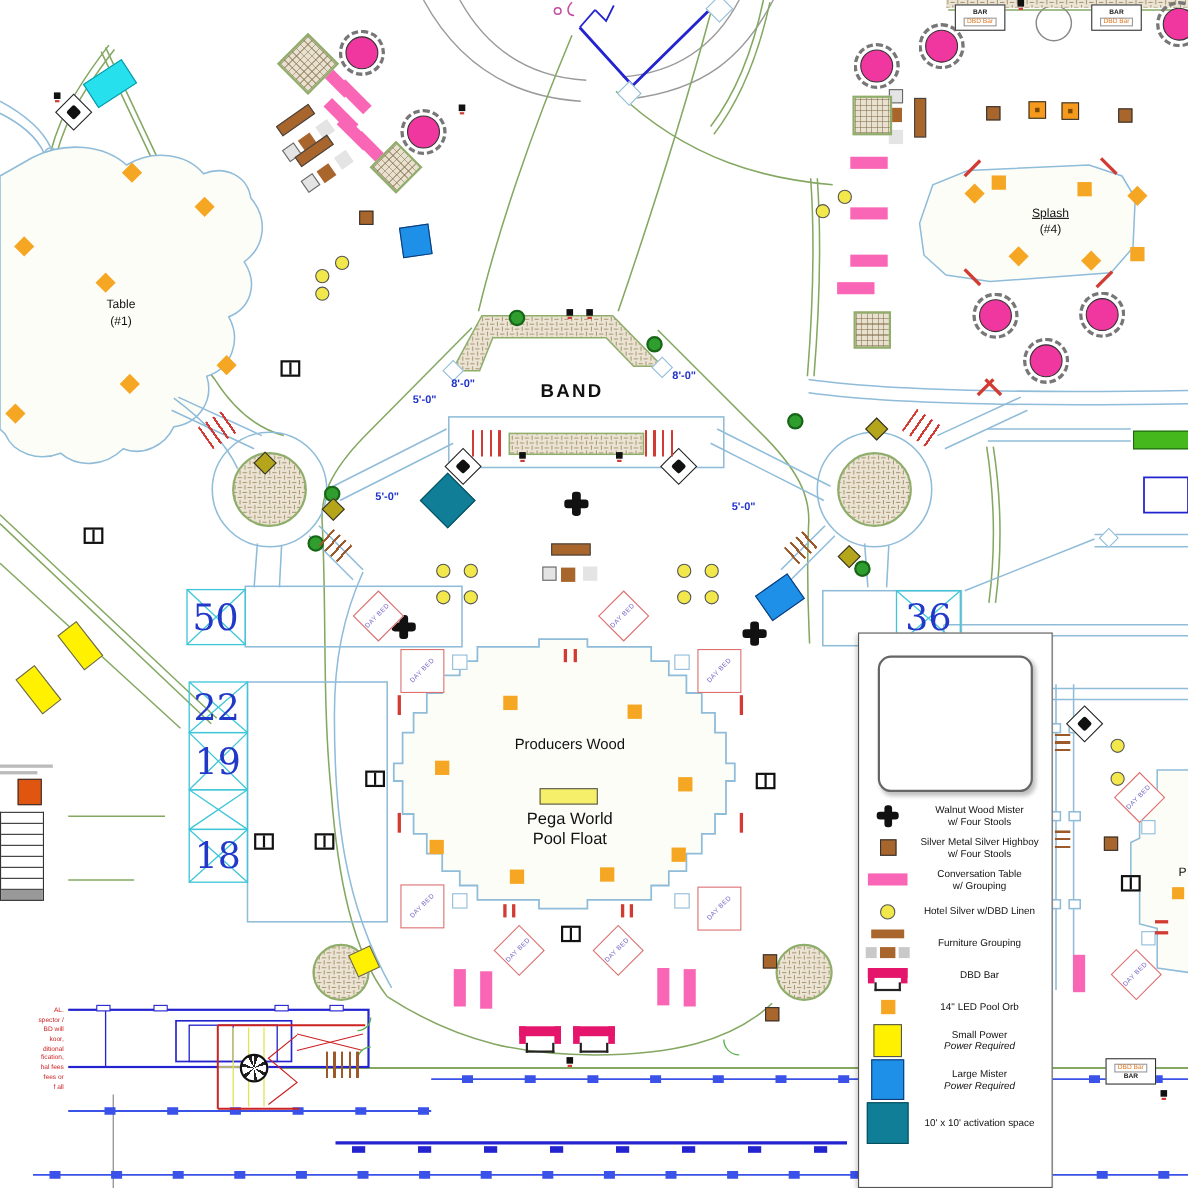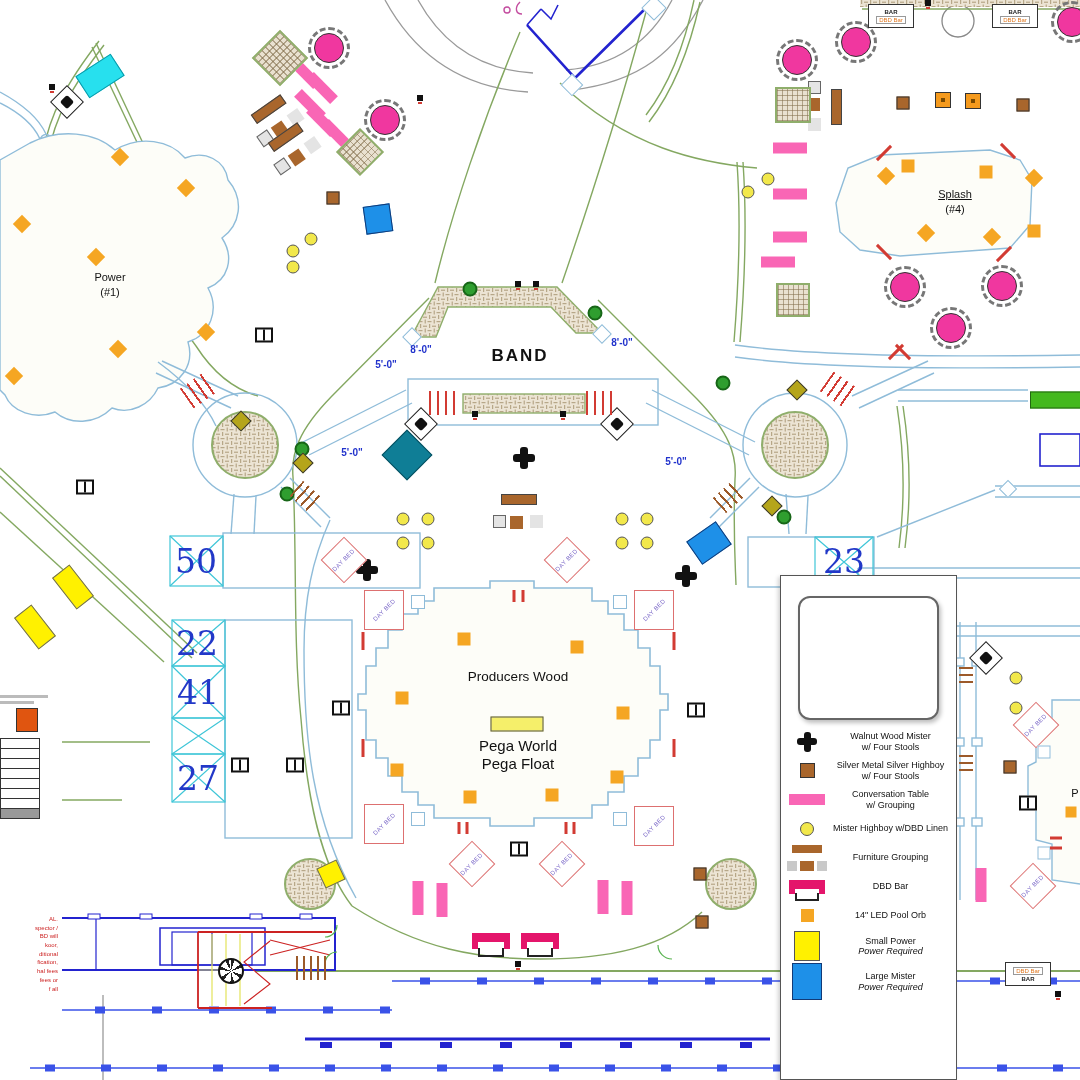--- a/index.html
+++ b/index.html
@@ -482,30 +482,30 @@
       <div class="mk mk-brownstripes" style="left: 313px; top: 968px; width: 34px; height: 24px; transform: translate(-50%, -50%);"></div>
       <div class="mk mk-brownstripes" style="left: 966px; top: 676px; width: 18px; height: 14px; transform: translate(-50%, -50%) rotate(90deg);"></div>
       <div class="mk mk-brownstripes" style="left: 966px; top: 764px; width: 18px; height: 14px; transform: translate(-50%, -50%) rotate(90deg);"></div>
       <div class="mk mk-fan" style="left: 231px; top: 971px; transform: translate(-50%, -50%);"></div>
       <div class="mk mk-greenrect" style="left: 1056px; top: 400px; transform: translate(-50%, -50%);"></div>
     </div>
 <div id="labels">
       <div class="lbl band" style="left: 520px; top: 356px;">BAND</div>
       <div class="lbl pool" style="left: 518px; top: 676px;">Producers Wood</div>
       <div class="lbl float" style="left: 518px; top: 745px;">Pega World</div>
-      <div class="lbl float" style="left: 518px; top: 763px;">Pega Float</div>
-      <div class="lbl small" style="left: 110px; top: 277px;">Power</div>
+      <div class="lbl float" style="left: 518px; top: 763px;">Pool Float</div>
+      <div class="lbl small" style="left: 110px; top: 277px;">Table</div>
       <div class="lbl small" style="left: 110px; top: 292px;">(#1)</div>
       <div class="lbl small" style="left: 955px; top: 194px; text-decoration: underline;">Splash</div>
       <div class="lbl small" style="left: 955px; top: 209px;">(#4)</div>
       <div class="lbl cab" style="left: 196px; top: 561px;">50</div>
       <div class="lbl cab" style="left: 197px; top: 643px;">22</div>
-      <div class="lbl cab" style="left: 198px; top: 692px;">41</div>
-      <div class="lbl cab" style="left: 198px; top: 778px;">27</div>
-      <div class="lbl cab" style="left: 844px; top: 561px;">23</div>
+      <div class="lbl cab" style="left: 198px; top: 692px;">19</div>
+      <div class="lbl cab" style="left: 198px; top: 778px;">18</div>
+      <div class="lbl cab" style="left: 844px; top: 561px;">36</div>
       <div class="lbl dim" style="left: 421px; top: 349px;">8'-0"</div>
       <div class="lbl dim" style="left: 622px; top: 342px;">8'-0"</div>
       <div class="lbl dim" style="left: 386px; top: 364px;">5'-0"</div>
       <div class="lbl dim" style="left: 352px; top: 452px;">5'-0"</div>
       <div class="lbl dim" style="left: 676px; top: 461px;">5'-0"</div>
       <div class="lbl small" style="left: 1075px; top: 793px;">P</div>
     </div>
 
 <div class="legend">
   <div class="legend-photo"></div>
@@ -535,21 +535,21 @@
           <div class="legend-text">
             <div>Conversation Table</div>
             <div class="l2">w/ Grouping</div>
           </div>
         </div>
         <div class="legend-row">
           <div class="legend-swatch">
             <span class="sw sw-ycirc"></span>
           </div>
           <div class="legend-text">
-            <div>Mister Highboy w/DBD Linen</div>
+            <div>Hotel Silver w/DBD Linen</div>
           </div>
         </div>
         <div class="legend-row">
           <div class="legend-swatch">
             <span class="sw sw-furn"></span>
           </div>
           <div class="legend-text">
             <div>Furniture Grouping</div>
           </div>
         </div>
@@ -578,20 +578,28 @@
             <div class="l2 it">Power Required</div>
           </div>
         </div>
         <div class="legend-row">
           <div class="legend-swatch">
             <span class="sw sw-brect"></span>
           </div>
           <div class="legend-text">
             <div>Large Mister</div>
             <div class="l2 it">Power Required</div>
+          </div>
+        </div>
+        <div class="legend-row">
+          <div class="legend-swatch">
+            <span class="sw sw-teal"></span>
+          </div>
+          <div class="legend-text">
+            <div>10' x 10' activation space</div>
           </div>
         </div>
       </div>
 </div>
 
 <div class="notes">
   <div class="notes-topline"></div>
   <div class="notes-topline" style="margin-right:28px"></div>
   <div class="notes-swatch"></div>
   <div class="notes-table" id="notes-table">

